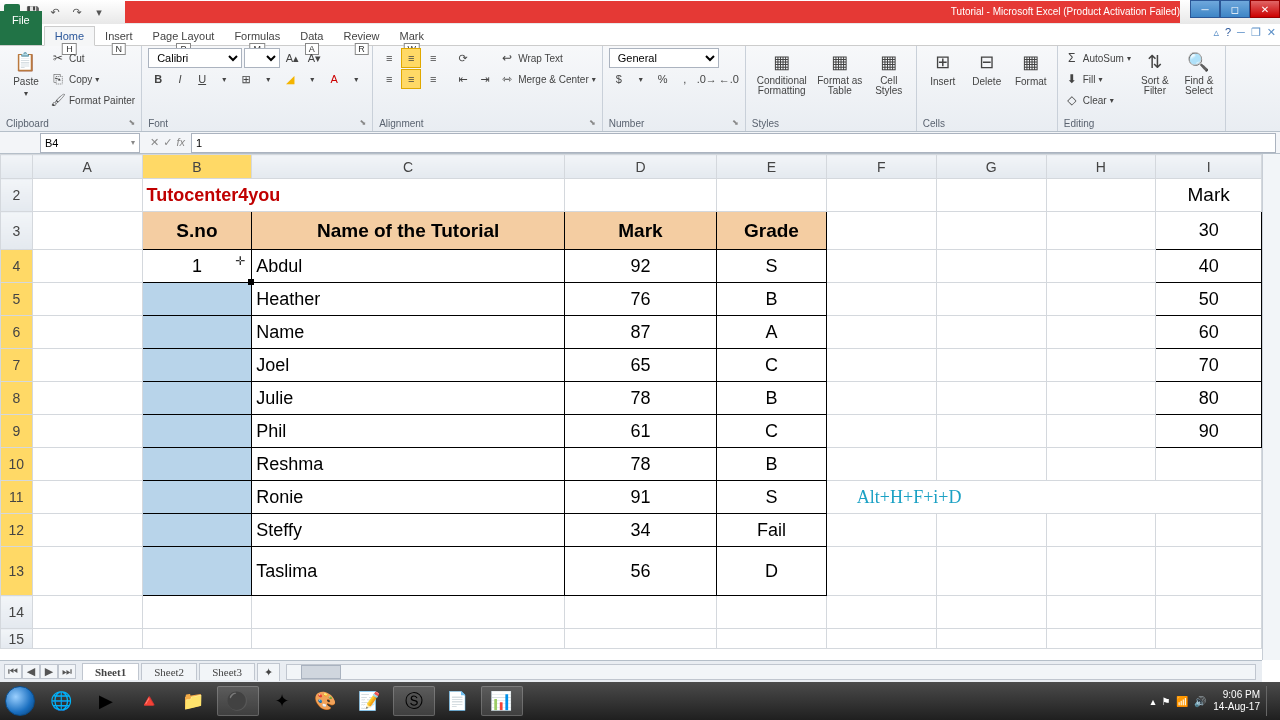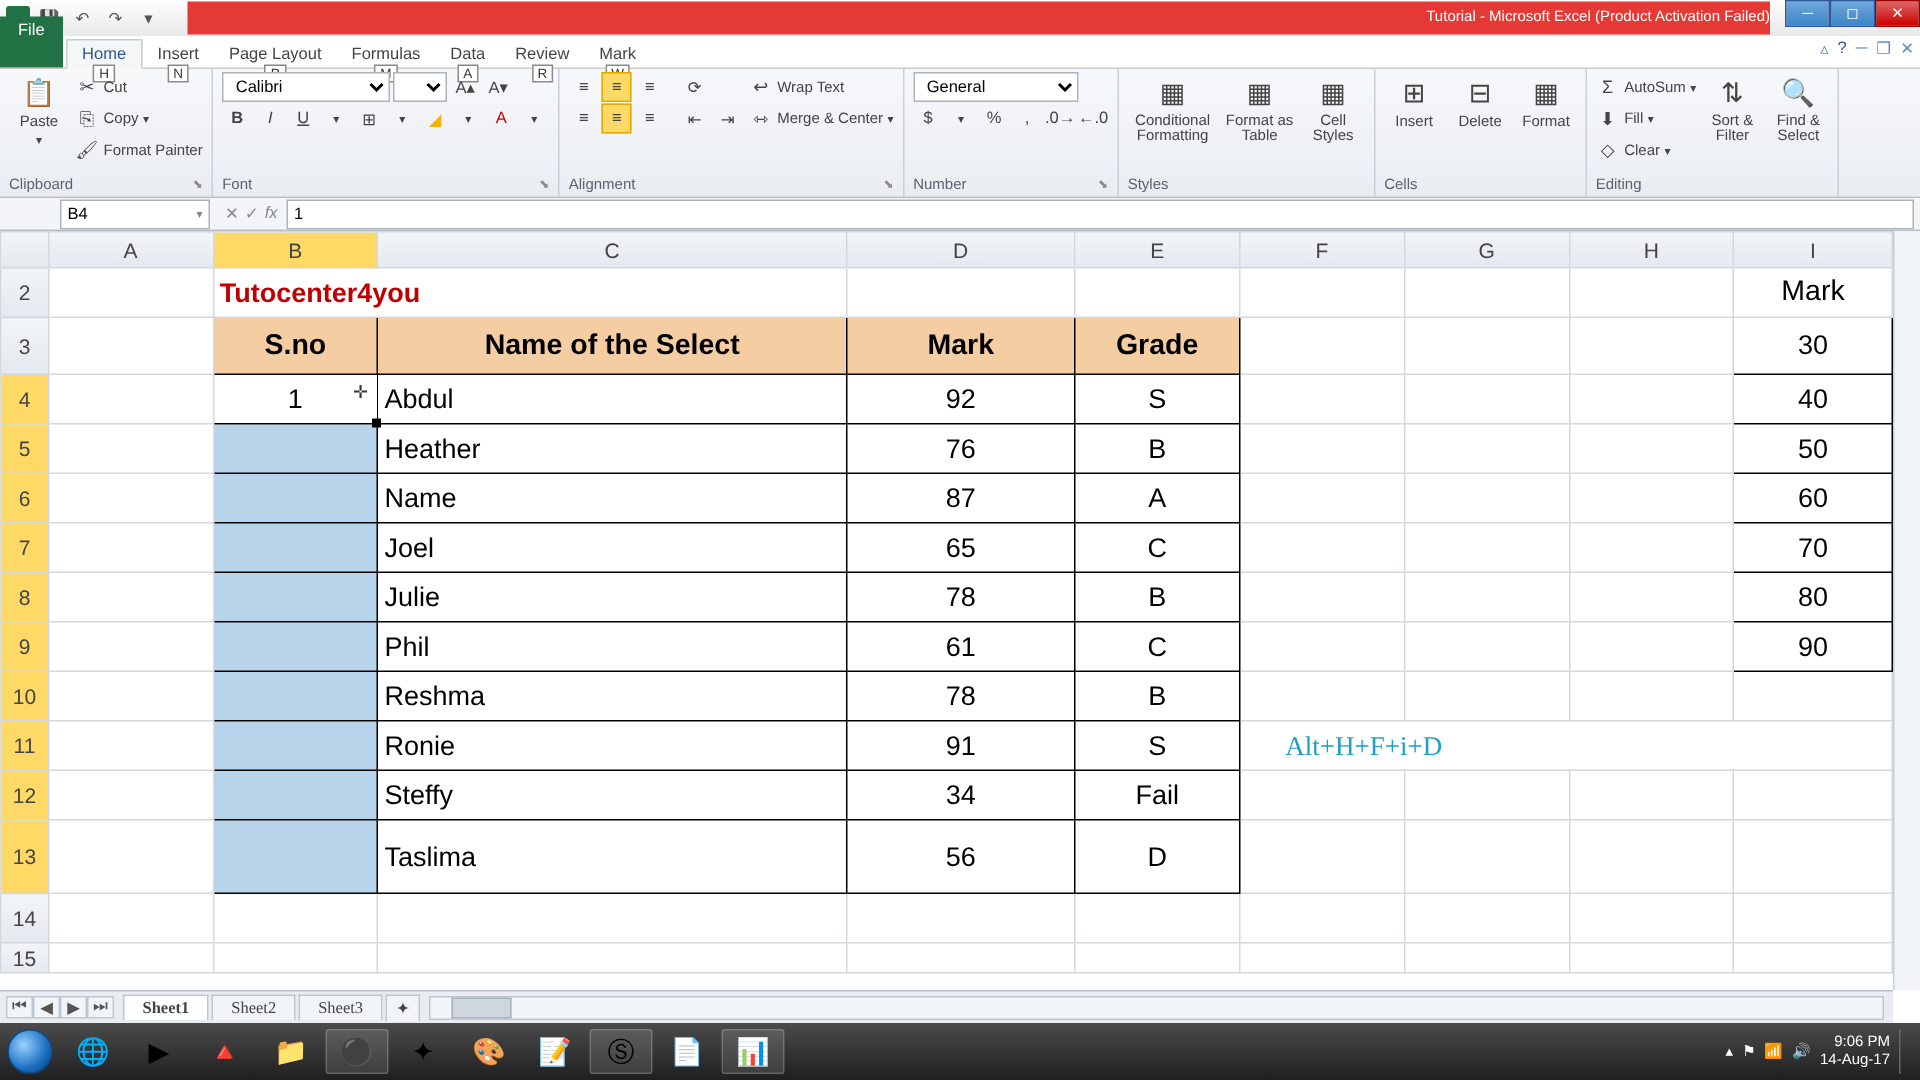--- a/index.html
+++ b/index.html
@@ -150,21 +150,21 @@
             <span>Format Painter</span>
           </div>
       </div>
     </div>
     <div class="rgroup-label"><span>Clipboard</span><span class="dlg">⬊</span></div>
   </div>
 
   <div class="rgroup">
     <div class="rg-content col">
       <div class="btnrow">
-        <select class="font-sel" style="width:112px"><option>Calibri</option></select>
+        <select class="font-sel" style="width:94px"><option>Calibri</option></select>
         <select class="font-sel" style="width:36px"><option>11</option></select>
         <div class="rb">A▴</div>
         <div class="rb">A▾</div>
       </div>
       <div class="btnrow">
         <div class="rb">
             <b>B</b>
           </div>
         <div class="rb">
             <i>I</i>
@@ -339,21 +339,21 @@
           <td class="cell"></td>
           <td class="cell"></td>
           <td class="cell"></td>
           <td class="cell"></td>
     <td class="cell tc" style="font-size:19px">Mark</td>
   </tr>
   <tr style="height:38px">
     <td class="rowhdr">3</td>
     <td class="cell"></td>
     <td class="cell hdr-cell tbl-border" style="font-size:19px">S.no</td>
-    <td class="cell hdr-cell tbl-border" style="font-size:19px">Name of the Select</td>
+    <td class="cell hdr-cell tbl-border" style="font-size:19px">Name of the Tutorial</td>
     <td class="cell hdr-cell tbl-border" style="font-size:19px">Mark</td>
     <td class="cell hdr-cell tbl-border" style="font-size:19px">Grade</td>
     <td class="cell"></td>
           <td class="cell"></td>
           <td class="cell"></td>
     <td class="cell tc tbl-border">30</td>
   </tr>
   <tr style="height:33px">
     <td class="rowhdr sel">4</td>
     <td class="cell"></td>

